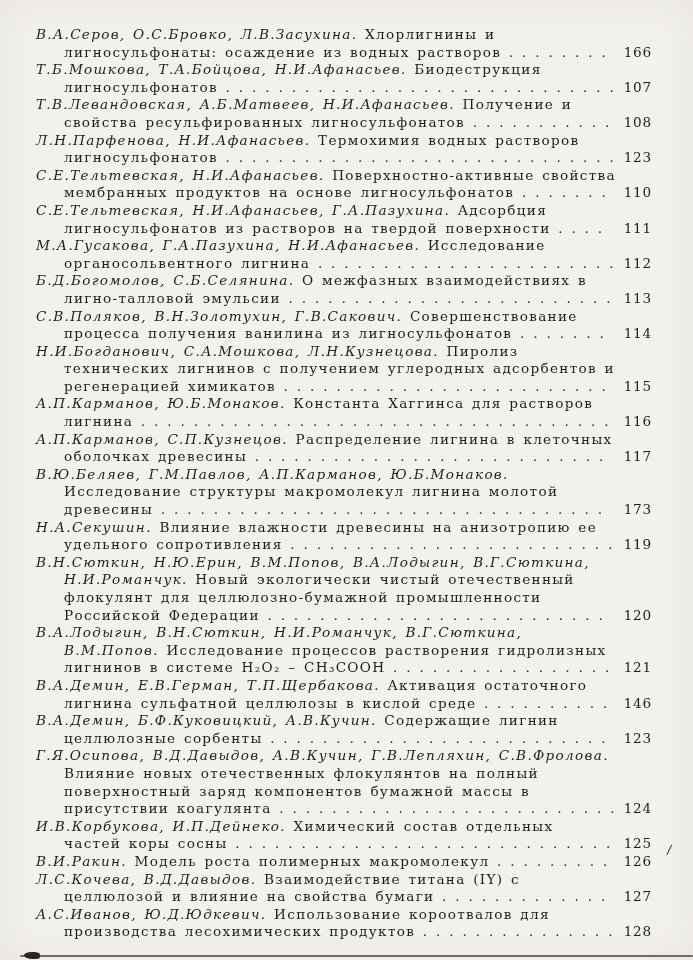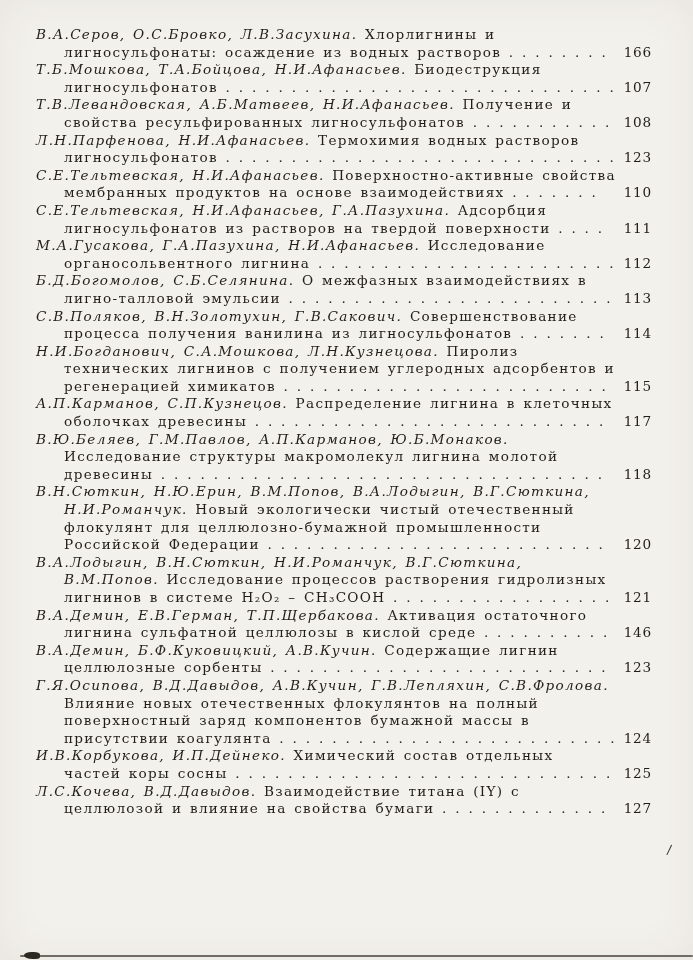--- a/index.html
+++ b/index.html
@@ -97,21 +97,21 @@
 
   <div class="entry">
     <span class="authors">Л.Н.Парфенова, Н.И.Афанасьев.</span>
     <span class="title">Термохимия водных растворов лигносульфонатов</span>
     <span class="dots"> . . . . . . . . . . . . . . . . . . . . . . . . . . . . . .</span>
     <span class="pg">123</span>
   </div>
 
   <div class="entry">
     <span class="authors">С.Е.Тельтевская, Н.И.Афанасьев.</span>
-    <span class="title">Поверхностно-активные свойства мембранных продуктов на основе взаимодействиях</span>
+    <span class="title">Поверхностно-активные свойства мембранных продуктов на основе лигносульфонатов</span>
     <span class="dots"> . . . . . . .</span>
     <span class="pg">110</span>
   </div>
 
   <div class="entry">
     <span class="authors">С.Е.Тельтевская, Н.И.Афанасьев, Г.А.Пазухина.</span>
     <span class="title">Адсорбция лигносульфонатов из растворов на твердой поверхности</span>
     <span class="dots"> . . . .</span>
     <span class="pg">111</span>
   </div>
@@ -137,35 +137,47 @@
     <span class="pg">114</span>
   </div>
 
   <div class="entry">
     <span class="authors">Н.И.Богданович, С.А.Мошкова, Л.Н.Кузнецова.</span>
     <span class="title">Пиролиз технических лигнинов с получением углеродных адсорбентов и регенерацией химикатов</span>
     <span class="dots"> . . . . . . . . . . . . . . . . . . . . . . . . .</span>
     <span class="pg">115</span>
   </div>
 
+  <div class="entry">
+    <span class="authors">А.П.Карманов, Ю.Б.Монаков.</span>
+    <span class="title">Константа Хаггинса для растворов лигнина</span>
+    <span class="dots"> . . . . . . . . . . . . . . . . . . . . . . . . . . . . . . . . . . . .</span>
+    <span class="pg">116</span>
+  </div>
 
   <div class="entry">
     <span class="authors">А.П.Карманов, С.П.Кузнецов.</span>
     <span class="title">Распределение лигнина в клеточных оболочках древесины</span>
     <span class="dots"> . . . . . . . . . . . . . . . . . . . . . . . . . . .</span>
     <span class="pg">117</span>
   </div>
 
   <div class="entry">
     <span class="authors">В.Ю.Беляев, Г.М.Павлов, А.П.Карманов, Ю.Б.Монаков.</span>
     <span class="title">Исследование структуры макромолекул лигнина молотой древесины</span>
     <span class="dots"> . . . . . . . . . . . . . . . . . . . . . . . . . . . . . . . . . .</span>
-    <span class="pg">118</span>
-  </div>
-
+    <span class="pg">173</span>
+  </div>
+
+  <div class="entry">
+    <span class="authors">Н.А.Секушин.</span>
+    <span class="title">Влияние влажности древесины на анизотропию ее удельного сопротивления</span>
+    <span class="dots"> . . . . . . . . . . . . . . . . . . . . . . . . .</span>
+    <span class="pg">119</span>
+  </div>
 
   <div class="entry">
     <span class="authors">В.Н.Сюткин, Н.Ю.Ерин, В.М.Попов, В.А.Лодыгин, В.Г.Сюткина, Н.И.Романчук.</span>
     <span class="title">Новый экологически чистый отечественный флокулянт для целлюлозно-бумажной промышленности Российской Федерации</span>
     <span class="dots"> . . . . . . . . . . . . . . . . . . . . . . . . . .</span>
     <span class="pg">120</span>
   </div>
 
   <div class="entry">
     <span class="authors">В.А.Лодыгин, В.Н.Сюткин, Н.И.Романчук, В.Г.Сюткина, В.М.Попов.</span>
@@ -195,25 +207,37 @@
     <span class="pg">124</span>
   </div>
 
   <div class="entry">
     <span class="authors">И.В.Корбукова, И.П.Дейнеко.</span>
     <span class="title">Химический состав отдельных частей коры сосны</span>
     <span class="dots"> . . . . . . . . . . . . . . . . . . . . . . . . . . . . .</span>
     <span class="pg">125</span>
   </div>
 
+  <div class="entry">
+    <span class="authors">В.И.Ракин.</span>
+    <span class="title">Модель роста полимерных макромолекул</span>
+    <span class="dots"> . . . . . . . . .</span>
+    <span class="pg">126</span>
+  </div>
 
   <div class="entry">
     <span class="authors">Л.С.Кочева, В.Д.Давыдов.</span>
     <span class="title">Взаимодействие титана (IY) с целлюлозой и влияние на свойства бумаги</span>
     <span class="dots"> . . . . . . . . . . . . .</span>
     <span class="pg">127</span>
   </div>
 
+  <div class="entry">
+    <span class="authors">А.С.Иванов, Ю.Д.Юдкевич.</span>
+    <span class="title">Использование короотвалов для производства лесохимических продуктов</span>
+    <span class="dots"> . . . . . . . . . . . . . . .</span>
+    <span class="pg">128</span>
+  </div>
 </div>
   <span class="artifact-slash">/</span>
   <div class="scan-line"></div>
   <div class="scan-blob"></div>
 </div>
 
 </body></html>

